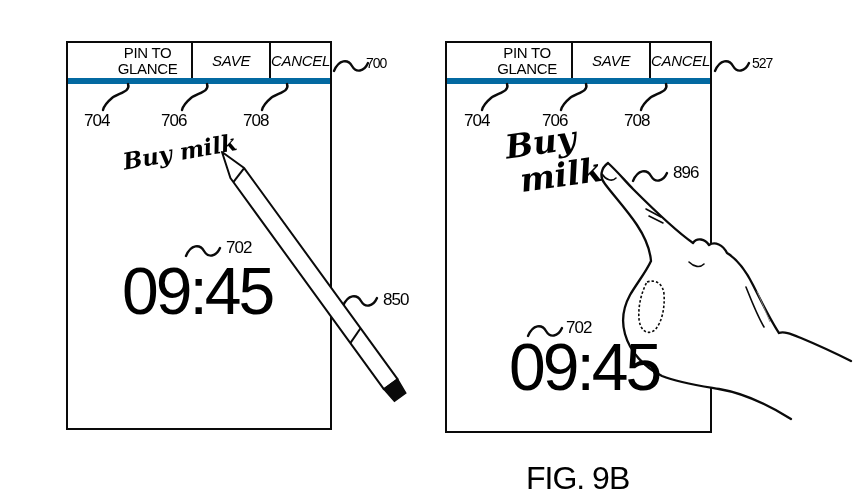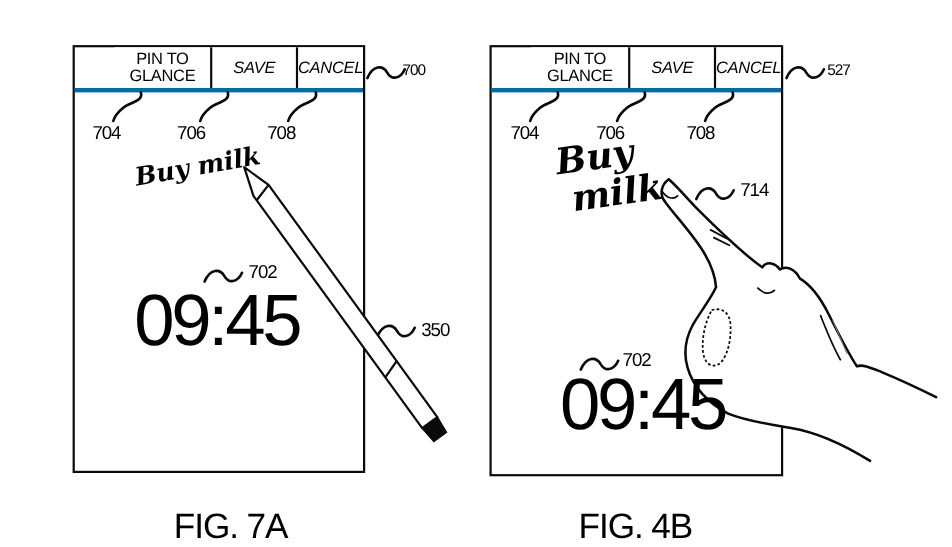--- a/index.html
+++ b/index.html
@@ -1,20 +1,20 @@
 <!DOCTYPE html>
 <html><head>
 <meta charset="utf-8">
 <style>
   html,body{margin:0;padding:0;background:#fff;}
   body{width:865px;height:497px;position:relative;font-family:"Liberation Sans",sans-serif;color:#000;}
   .canvas{position:absolute;left:0;top:0;width:865px;height:497px;background:#fff;overflow:hidden;}
 
   .frame{position:absolute;border:2px solid #0a0a0a;background:#fff;box-sizing:border-box;z-index:1;}
-  .toolbar{display:flex;border-bottom:4px solid #0369a1;height:41px;box-sizing:border-box;padding-left:36px;}
+  .toolbar{display:flex;border-bottom:6px solid #0369a1;height:41px;box-sizing:border-box;padding-left:36px;}
   .tbtn{display:flex;align-items:center;justify-content:center;text-align:center;
         font-size:15px;letter-spacing:-0.3px;line-height:1.05;box-sizing:border-box;background:#fff;}
   .tbtn + .tbtn{border-left:2px solid #0a0a0a;font-style:italic;}
 
   svg.overlay{position:absolute;left:0;top:0;z-index:5;pointer-events:none;}
 
   .txt{position:absolute;z-index:6;white-space:nowrap;}
   .ref{font-size:17px;letter-spacing:-1px;line-height:18px;}
   .bigref{font-size:14px;letter-spacing:-1px;line-height:20px;}
   .clock{font-size:66px;letter-spacing:-3px;line-height:50px;height:50px;}
@@ -108,29 +108,28 @@
     </g>
   </svg>
 
   <div class="txt bigref" style="left:366px;top:53px">700</div>
   <div class="txt ref" style="left:84px;top:112px">704</div>
   <div class="txt ref" style="left:161px;top:112px">706</div>
   <div class="txt ref" style="left:243px;top:112px">708</div>
   <div class="txt note note-a" style="left:123px;top:148px">Buy milk</div>
   <div class="txt ref" style="left:226px;top:239px">702</div>
   <div class="txt clock" style="left:122px;top:266px">09:45</div>
-  <div class="txt ref" style="left:383px;top:291px">350</div>
-  <div class="txt caption" style="left:158px;top:464px">FIG. 7A</div>
+  <div class="txt ref" style="left:383px;top:291px">850</div>
 
   <div class="txt bigref" style="left:752px;top:53px">527</div>
   <div class="txt ref" style="left:464px;top:112px">704</div>
   <div class="txt ref" style="left:542px;top:112px">706</div>
   <div class="txt ref" style="left:624px;top:112px">708</div>
   <div class="txt note note-b" style="left:503px;top:131px">
     <span class="l1">Buy</span>
     <span class="l2">milk</span>
   </div>
-  <div class="txt ref" style="left:673px;top:164px">714</div>
+  <div class="txt ref" style="left:673px;top:164px">896</div>
   <div class="txt ref" style="left:566px;top:319px">702</div>
   <div class="txt clock" style="left:509px;top:342px">09:45</div>
-  <div class="txt caption" style="left:526px;top:464px">FIG. 4B</div>
+  <div class="txt caption" style="left:526px;top:464px">FIG. 9B</div>
 
 </div>
 
 </body></html>

